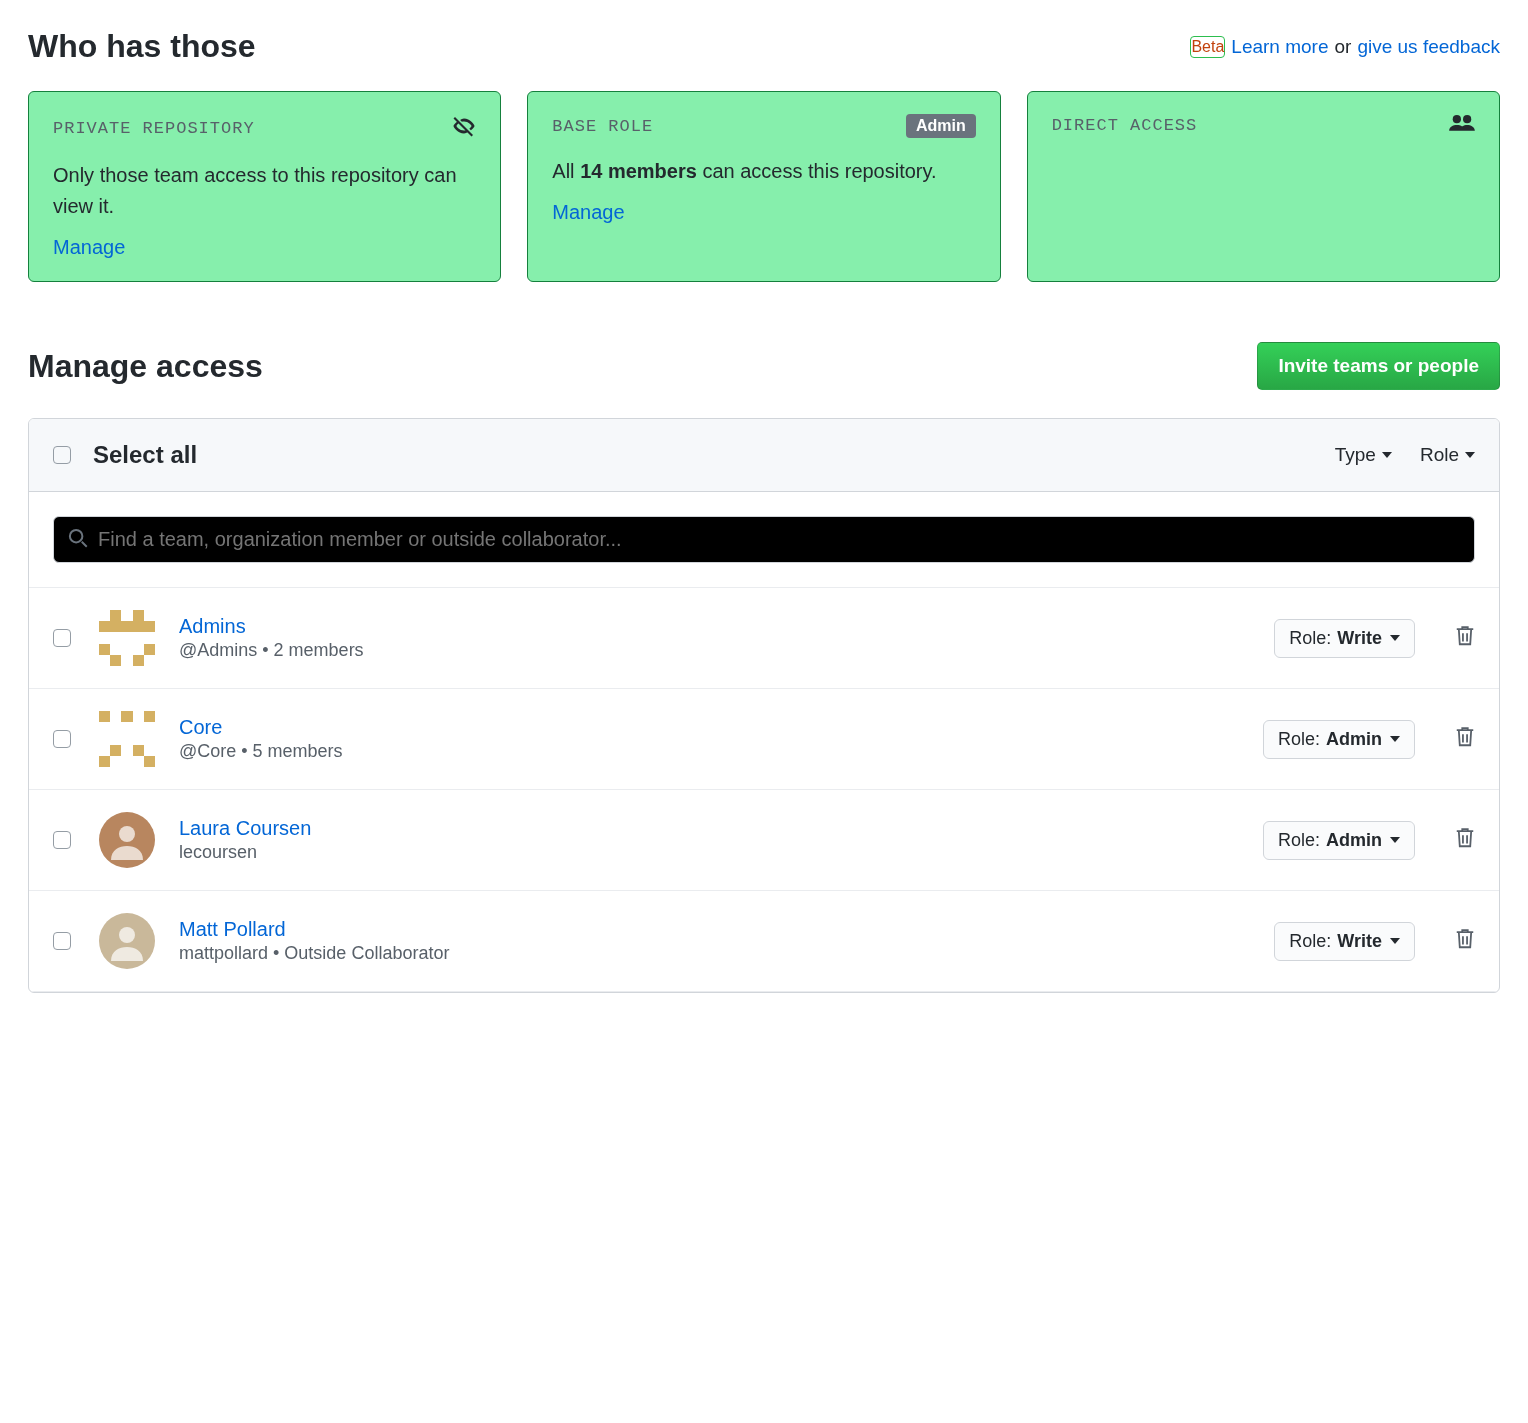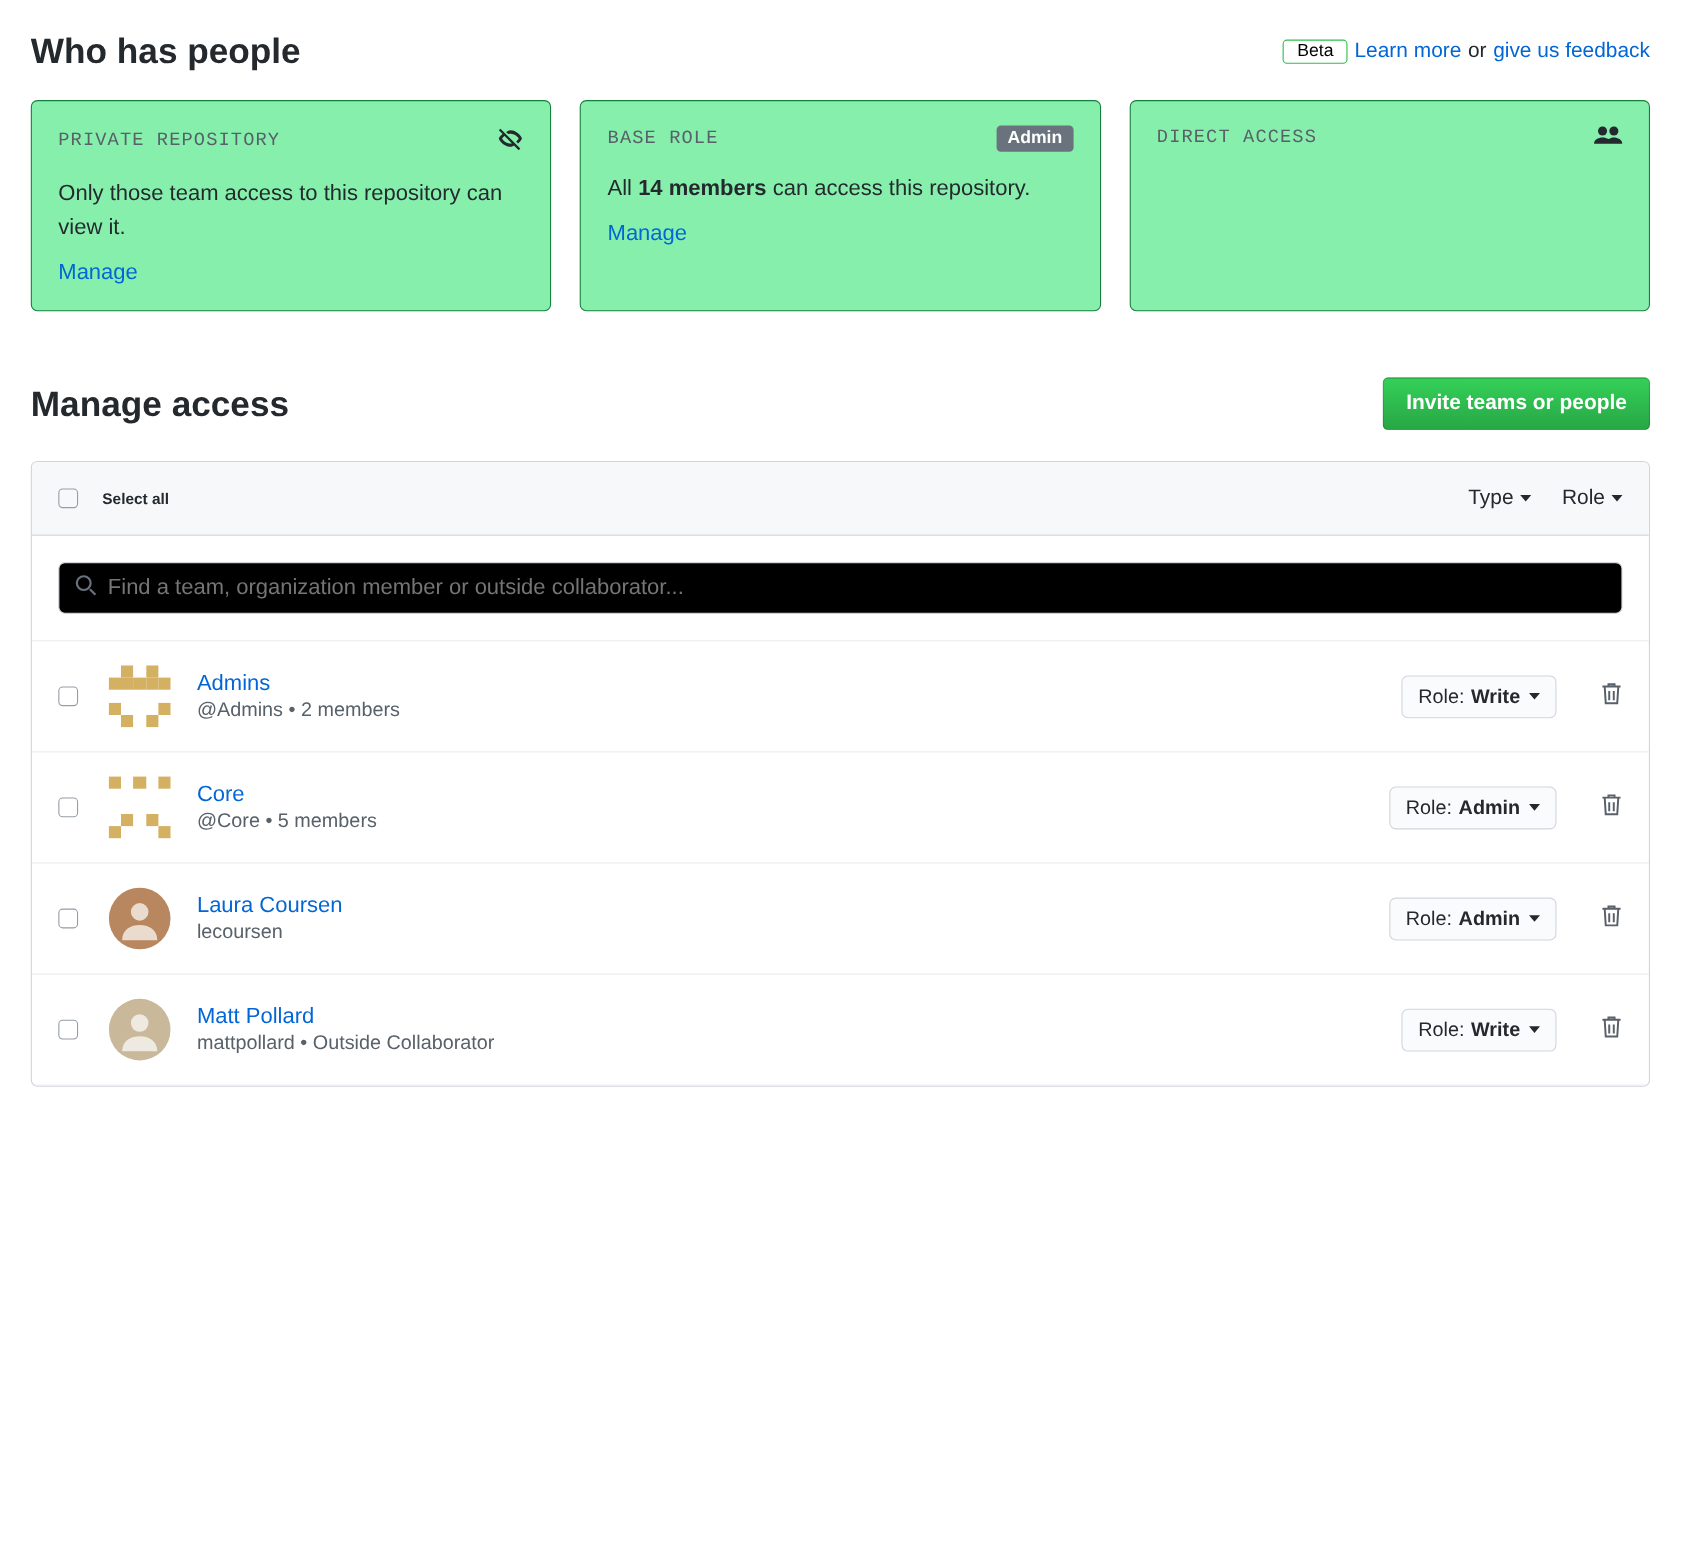--- a/index.html
+++ b/index.html
@@ -17,23 +17,23 @@
     margin: 0;
   }
   .header-row {
     display: flex;
     align-items: center;
     justify-content: space-between;
   }
   .header-right { display:flex; align-items:center; gap:6px; font-size:19px; }
   .beta-badge {
     border: 1px solid #2cbe4e;
-    color: #000000;
+    color: #c2410c;
     border-radius: 4px;
-    padding: 1px 12px;
+    padding: 1px 0;
     font-size: 16px;
     font-weight: 500;
   }
   a.link { color: #0366d6; text-decoration: none; cursor:pointer;}
   .cards {
     display: flex;
     gap: 26px;
     margin-top: 26px;
   }
   .card {
@@ -111,21 +111,21 @@
     border-radius:6px;
     padding: 10px 14px;
     width:100%;
   }
   .search-box input {
     border:none;outline:none;background:transparent;font-size:20px;color:#6a737d;width:100%;margin-left:8px;
   }
   .checkbox {
     width:18px;height:18px;border:1.5px solid #959da5;border-radius:4px;display:inline-block;flex-shrink:0;cursor:pointer;
   }
-  .select-all-label { margin-left: 22px; font-size:14px; font-weight:600; }
+  .select-all-label { margin-left: 22px; font-size:24px; font-weight:600; }
   .row {
     display:flex; align-items:center;
     padding: 22px 24px;
     border-bottom:1px solid #eaecef;
   }
   .row .checkbox { margin-right: 28px; }
   .avatar {
     width:56px;height:56px;border-radius:6px;flex-shrink:0;margin-right:24px;
     display:flex;align-items:center;justify-content:center;
     background:#eee;
@@ -149,21 +149,21 @@
   .bold { font-weight:600; }
 
   
   .team-av { display:grid; grid-template-columns:repeat(5,1fr); grid-template-rows:repeat(5,1fr); width:56px; height:56px; background:#fff;}
   .team-av span { background:#d4b062;}
 </style>
 </head>
 <body>
 
 <div class="header-row">
-  <h2 class="section-title">Who has people</h2>
+  <h2 class="section-title">Who has those</h2>
   <div class="header-right">
     <span class="beta-badge">Beta</span>
     <a class="link">Learn more</a>
     <span> or </span>
     <a class="link">give us feedback</a>
   </div>
 </div>
 
 <div class="cards">
 

